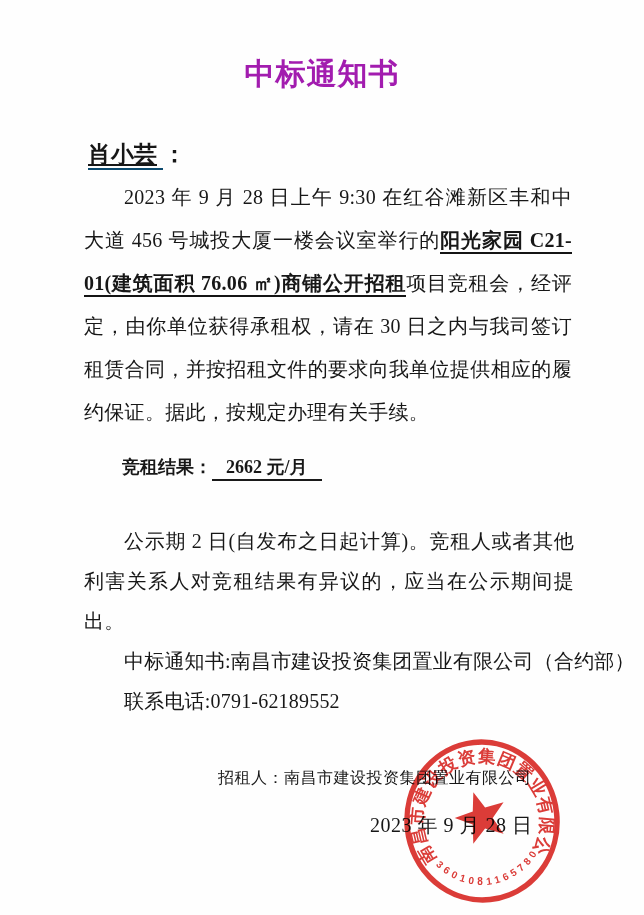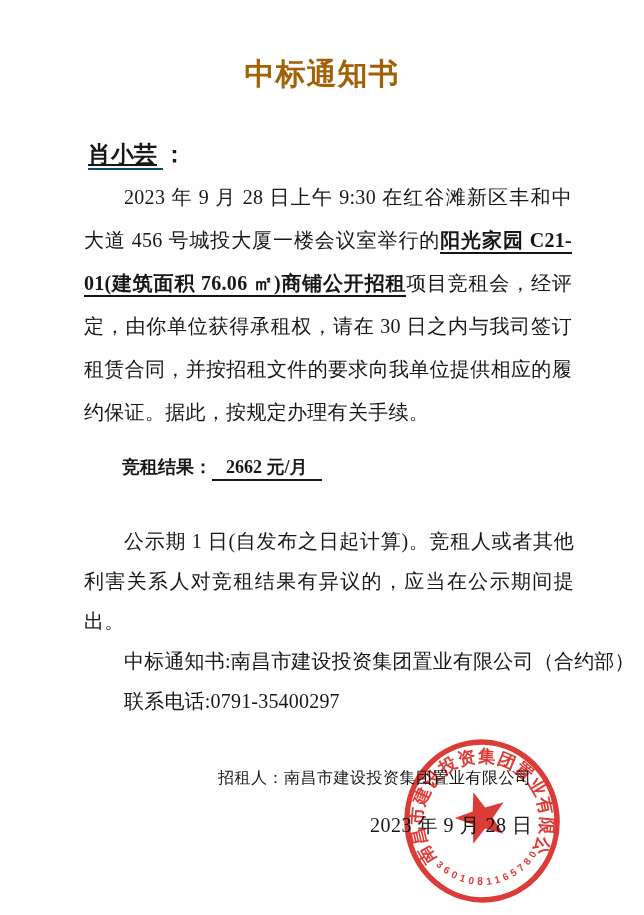--- a/index.html
+++ b/index.html
@@ -15,21 +15,21 @@
   }
   .doc-title {
     position: absolute;
     top: 54px;
     left: 0;
     width: 100%;
     text-align: center;
     font-size: 30px;
     font-weight: 700;
     letter-spacing: 1px;
-    color: #a16207;
+    color: #a21caf;
   }
   .recipient {
     position: absolute;
     top: 139px;
     left: 88px;
     font-size: 23px;
     font-weight: 700;
   }
   .recipient .u-name {
     border-bottom: 2px solid #0c4a6e;
@@ -125,23 +125,23 @@
 
   <div class="para1">
     <span>2023 年 9 月 28 日上午 9:30 在红谷滩新区丰和中大道 456 号城投大厦一楼会议室举行的</span><span class="hl">阳光家园 C21-01(建筑面积 76.06 ㎡)商铺公开招租</span><span>项目竞租会，经评定，由你单位获得承租权，请在 30 日之内与我司签订租赁合同，并按招租文件的要求向我单位提供相应的履约保证。据此，按规定办理有关手续。</span>
   </div>
 
   <div class="result-line">
     <span>竞租结果：</span><span class="u-val">2662 元/月</span>
   </div>
 
   <div class="section2">
-    <div class="para2">公示期 1 日(自发布之日起计算)。竞租人或者其他利害关系人对竞租结果有异议的，应当在公示期间提出。</div>
+    <div class="para2">公示期 2 日(自发布之日起计算)。竞租人或者其他利害关系人对竞租结果有异议的，应当在公示期间提出。</div>
     <div class="plain-line">中标通知书:南昌市建设投资集团置业有限公司（合约部）</div>
-    <div class="plain-line">联系电话:0791-35400297</div>
+    <div class="plain-line">联系电话:0791-62189552</div>
   </div>
 
   <div class="lessor-line">
     <span>招租人：</span><span>南昌市建设投资集团置业有限公司</span>
   </div>
 
   <div class="date-line">2023 年 9 月 28 日</div>
 
   <svg class="seal" viewBox="0 0 166 172">
     <g transform="rotate(-6 83 86)" fill="none">

